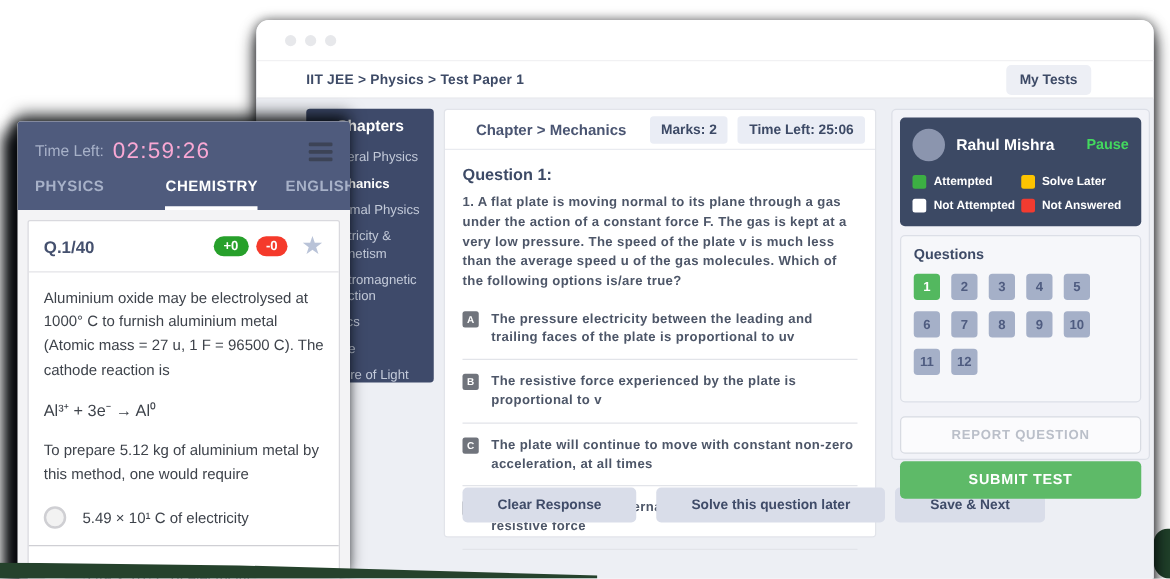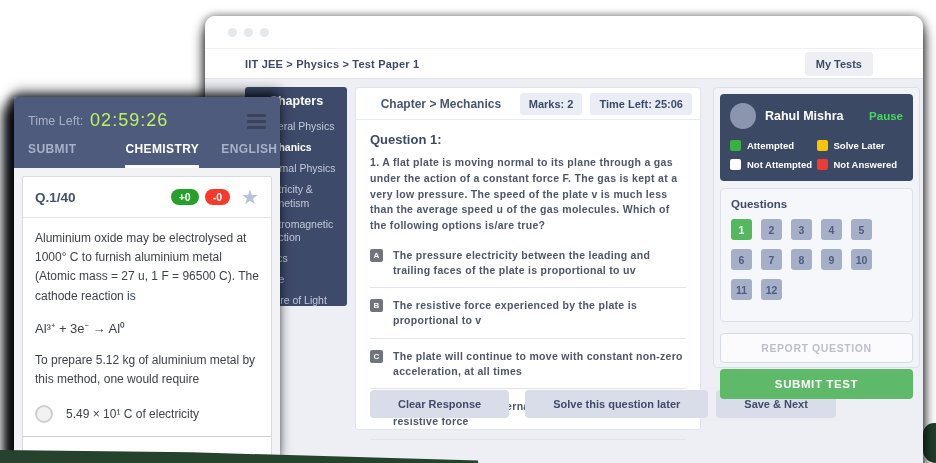--- a/index.html
+++ b/index.html
@@ -74,21 +74,21 @@
   .submit{display:block;width:100%;margin-top:6px;background:#5eba68;border:none;border-radius:4px;
           padding:9px 0;font-size:11.5px;font-weight:700;letter-spacing:.6px;color:#fff;font-family:inherit;cursor:pointer;}
 
   
   #mobile{position:absolute;left:14px;top:97px;width:266px;height:366px;background:#f3f3f5;
           border-radius:3px;overflow:hidden;z-index:5;
           box-shadow:-11px 9px 13px rgba(4,6,9,.95),0 -6px 12px rgba(4,6,9,.6),-5px 0 9px rgba(4,6,9,.8);}
   .mhead{position:relative;background:#4f5b7d;height:71px;padding:13px 14px 0;box-sizing:border-box;}
   .trow{display:flex;align-items:center;}
   .tl-label{color:#a7b1c8;font-size:12.5px;margin-right:7px;}
-  .tl-value{color:#bef264;font-size:18px;font-weight:500;letter-spacing:1px;}
+  .tl-value{color:#f9a8d4;font-size:18px;font-weight:500;letter-spacing:1px;}
   .burger{margin-left:auto;display:flex;flex-direction:column;gap:3px;cursor:pointer;padding-top:2px;}
   .burger i{display:block;width:19px;height:3px;background:#3c4356;border-radius:1px;}
   .tabs{position:absolute;left:14px;right:0;bottom:0;display:flex;gap:22px;white-space:nowrap;overflow:hidden;}
   .tab{font-size:12px;font-weight:700;color:#a7b1c8;letter-spacing:.4px;padding-bottom:9px;cursor:pointer;border-bottom:3px solid transparent;}
   .tab.active{color:#fff;border-bottom:3px solid #fff;margin-left:27px;}
   .mbody{padding:8px;}
   .mcard{background:#fff;border:1px solid #d9d9de;border-radius:2px;}
   .mq-head{display:flex;align-items:center;padding:10px 12px;border-bottom:1px solid #e4e4e8;}
   .mq-counter{font-size:13.5px;font-weight:600;color:#44506e;}
   .pill{margin-left:auto;color:#fff;font-size:10.5px;font-weight:700;border-radius:9px;padding:2px 8px;}
@@ -229,21 +229,21 @@
         <span class="tl-label">Time Left:</span>
         <span class="tl-value">02:59:26</span>
         <span class="burger">
             <i></i>
             <i></i>
             <i></i>
           </span>
       </div>
       <div class="tabs">
 
-      <span class="tab">SUBMIT</span>
+      <span class="tab">PHYSICS</span>
           <span class="tab active">CHEMISTRY</span>
           <span class="tab">ENGLISH PROFICIENCY</span>
         </div>
     </div>
     <div class="mbody">
       <div class="mcard">
         <div class="mq-head">
           <span class="mq-counter">Q.1/40</span>
           <span class="pill green">+0</span>
           <span class="pill red">-0</span>

